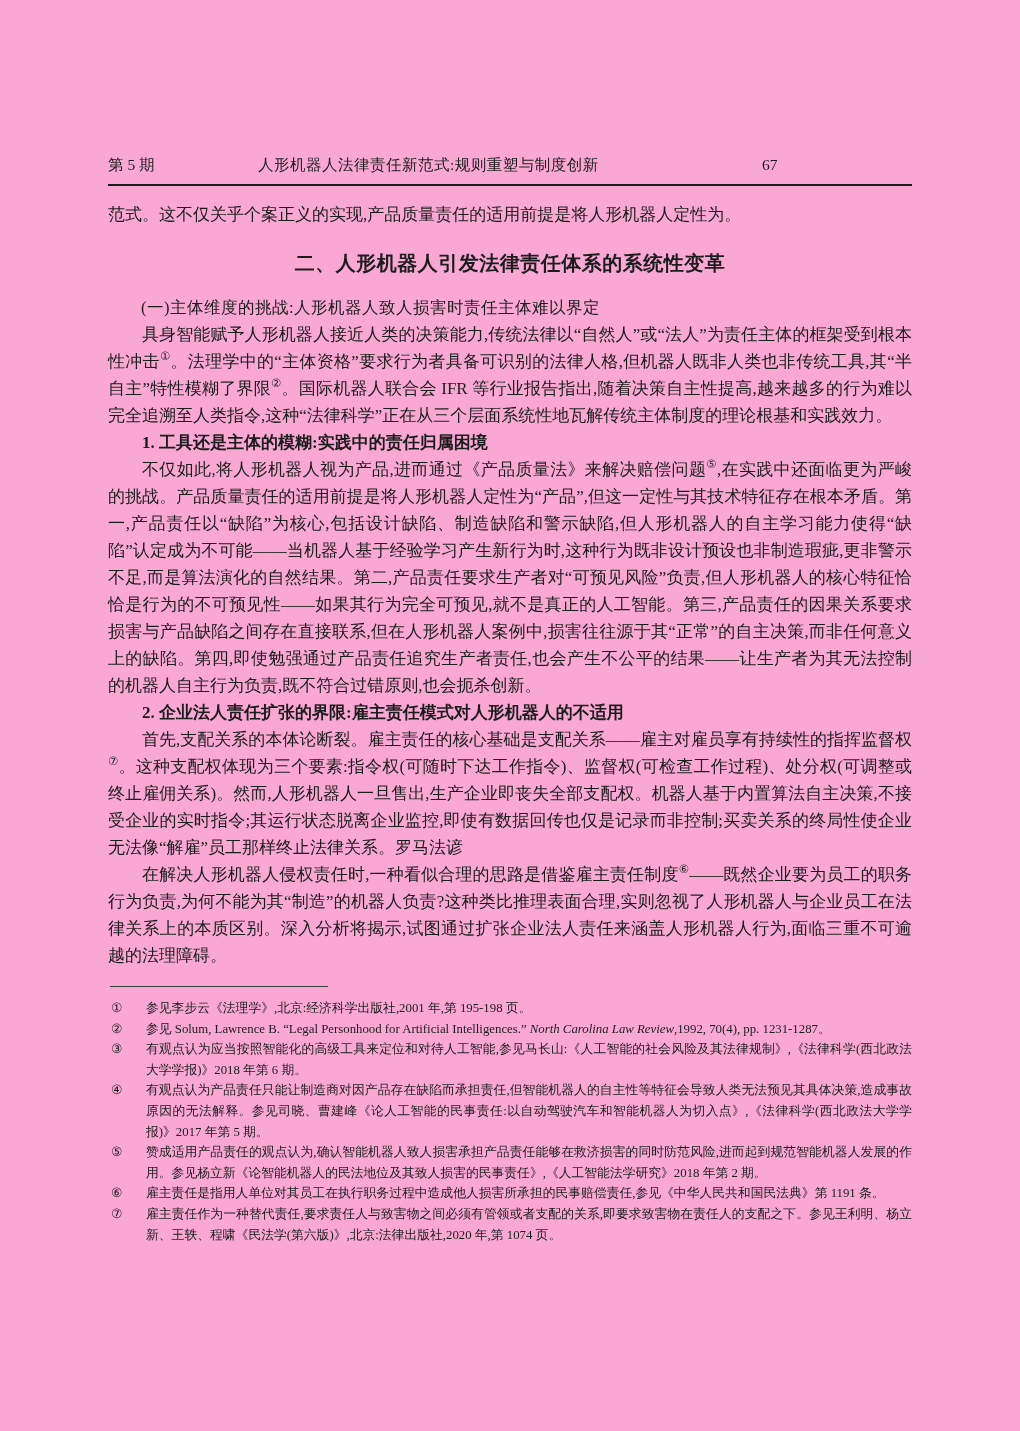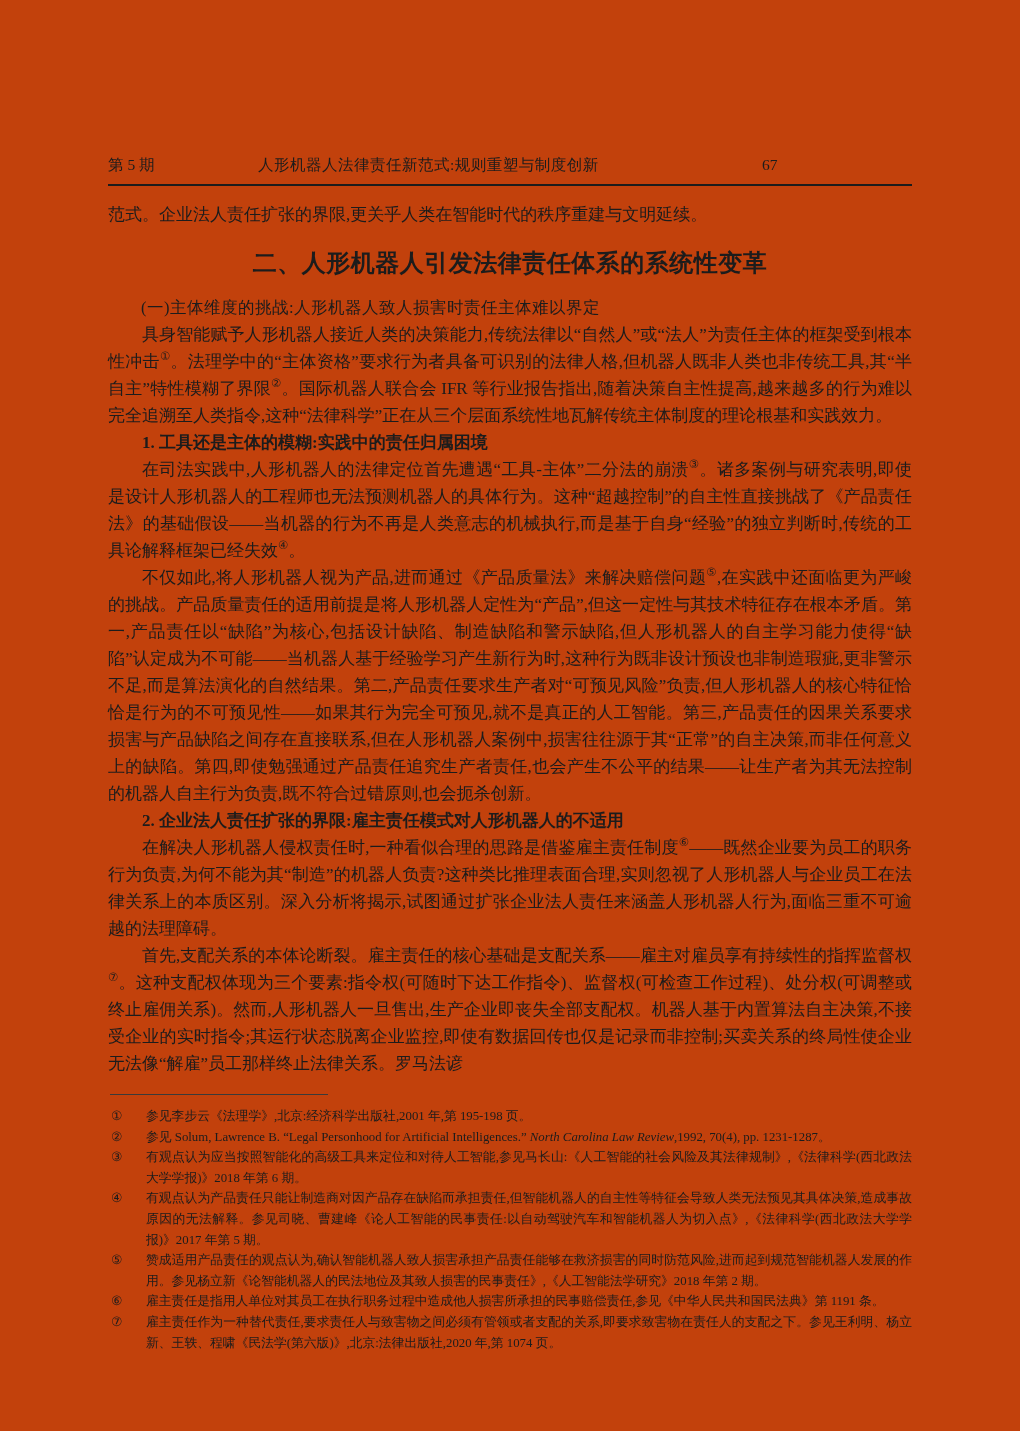--- a/index.html
+++ b/index.html
@@ -1,21 +1,21 @@
 <!DOCTYPE html>
 <html><head>
 <meta charset="utf-8">
 <style>
   html, body { margin: 0; padding: 0; background: #e8e8e8; }
   .page {
     position: relative;
     width: 1020px;
     height: 1431px;
     margin: 0 auto;
-    background: #c2410c;
+    background: #f9a8d4;
     color: #1c1c1c;
     box-sizing: border-box;
     padding: 126px 108px 12px 108px;
     overflow: hidden;
     font-family: "Liberation Serif", "DejaVu Serif", serif;
   }
   .page-header {
     display: flex;
     align-items: baseline;
     font-size: 15.5px;
@@ -32,21 +32,21 @@
   .intro-par {
     margin: 15px 0 0 0;
     font-size: 17px;
     line-height: 27px;
     text-align: justify;
   }
   .section-heading {
     margin: 21px 0 17px 0;
     font-family: "Liberation Sans", "DejaVu Sans", sans-serif;
     font-weight: bold;
-    font-size: 24px;
+    font-size: 20px;
     line-height: 28px;
     text-align: center;
     letter-spacing: 0.5px;
   }
   .subsection-heading {
     margin: 4px 0 0 0;
     font-size: 16.5px;
     line-height: 27px;
     font-weight: normal;
     text-indent: 2em;
@@ -102,39 +102,38 @@
 
   <header class="page-header">
     <span class="issue">第 5 期</span>
     <span class="running-title">人形机器人法律责任新范式:规则重塑与制度创新</span>
     <span class="pageno">67</span>
   </header>
 
   <div class="header-rule"></div>
 
   <main>
-    <p class="intro-par"><span>范式。企业法人责任扩张的界限,更关乎人类在智能时代的秩序重建与文明延续。</span></p>
+    <p class="intro-par"><span>范式。这不仅关乎个案正义的实现,产品质量责任的适用前提是将人形机器人定性为。</span></p>
 
     <h1 class="section-heading">二、人形机器人引发法律责任体系的系统性变革</h1>
 
     <h2 class="subsection-heading">(一)主体维度的挑战:人形机器人致人损害时责任主体难以界定</h2>
 
     <p class="body-par"><span>具身智能赋予人形机器人接近人类的决策能力,传统法律以“自然人”或“法人”为责任主体的框架受到根本性冲击</span><sup>①</sup><span>。法理学中的“主体资格”要求行为者具备可识别的法律人格,但机器人既非人类也非传统工具,其“半自主”特性模糊了界限</span><sup>②</sup><span>。国际机器人联合会 IFR 等行业报告指出,随着决策自主性提高,越来越多的行为难以完全追溯至人类指令,这种“法律科学”正在从三个层面系统性地瓦解传统主体制度的理论根基和实践效力。</span></p>
 
     <h3 class="item-heading">1. 工具还是主体的模糊:实践中的责任归属困境</h3>
 
-    <p class="body-par"><span>在司法实践中,人形机器人的法律定位首先遭遇“工具-主体”二分法的崩溃</span><sup>③</sup><span>。诸多案例与研究表明,即使是设计人形机器人的工程师也无法预测机器人的具体行为。这种“超越控制”的自主性直接挑战了《产品责任法》的基础假设——当机器的行为不再是人类意志的机械执行,而是基于自身“经验”的独立判断时,传统的工具论解释框架已经失效</span><sup>④</sup><span>。</span></p>
 
     <p class="body-par"><span>不仅如此,将人形机器人视为产品,进而通过《产品质量法》来解决赔偿问题</span><sup>⑤</sup><span>,在实践中还面临更为严峻的挑战。产品质量责任的适用前提是将人形机器人定性为“产品”,但这一定性与其技术特征存在根本矛盾。第一,产品责任以“缺陷”为核心,包括设计缺陷、制造缺陷和警示缺陷,但人形机器人的自主学习能力使得“缺陷”认定成为不可能——当机器人基于经验学习产生新行为时,这种行为既非设计预设也非制造瑕疵,更非警示不足,而是算法演化的自然结果。第二,产品责任要求生产者对“可预见风险”负责,但人形机器人的核心特征恰恰是行为的不可预见性——如果其行为完全可预见,就不是真正的人工智能。第三,产品责任的因果关系要求损害与产品缺陷之间存在直接联系,但在人形机器人案例中,损害往往源于其“正常”的自主决策,而非任何意义上的缺陷。第四,即使勉强通过产品责任追究生产者责任,也会产生不公平的结果——让生产者为其无法控制的机器人自主行为负责,既不符合过错原则,也会扼杀创新。</span></p>
 
     <h3 class="item-heading">2. 企业法人责任扩张的界限:雇主责任模式对人形机器人的不适用</h3>
 
+    <p class="body-par"><span>首先,支配关系的本体论断裂。雇主责任的核心基础是支配关系——雇主对雇员享有持续性的指挥监督权</span><sup>⑦</sup><span>。这种支配权体现为三个要素:指令权(可随时下达工作指令)、监督权(可检查工作过程)、处分权(可调整或终止雇佣关系)。然而,人形机器人一旦售出,生产企业即丧失全部支配权。机器人基于内置算法自主决策,不接受企业的实时指令;其运行状态脱离企业监控,即使有数据回传也仅是记录而非控制;买卖关系的终局性使企业无法像“解雇”员工那样终止法律关系。罗马法谚</span></p>
+
     <p class="body-par"><span>在解决人形机器人侵权责任时,一种看似合理的思路是借鉴雇主责任制度</span><sup>⑥</sup><span>——既然企业要为员工的职务行为负责,为何不能为其“制造”的机器人负责?这种类比推理表面合理,实则忽视了人形机器人与企业员工在法律关系上的本质区别。深入分析将揭示,试图通过扩张企业法人责任来涵盖人形机器人行为,面临三重不可逾越的法理障碍。</span></p>
-
-    <p class="body-par"><span>首先,支配关系的本体论断裂。雇主责任的核心基础是支配关系——雇主对雇员享有持续性的指挥监督权</span><sup>⑦</sup><span>。这种支配权体现为三个要素:指令权(可随时下达工作指令)、监督权(可检查工作过程)、处分权(可调整或终止雇佣关系)。然而,人形机器人一旦售出,生产企业即丧失全部支配权。机器人基于内置算法自主决策,不接受企业的实时指令;其运行状态脱离企业监控,即使有数据回传也仅是记录而非控制;买卖关系的终局性使企业无法像“解雇”员工那样终止法律关系。罗马法谚</span></p>
   </main>
 
   <footer class="footnotes-block">
     <div class="footnote-rule"></div>
     <ol class="footnotes">
       <li class="footnote-item">
         <span class="fn-marker">①</span>
         <span class="fn-text"><span>参见李步云《法理学》,北京:经济科学出版社,2001 年,第 195-198 页。</span></span>
       </li>
       <li class="footnote-item">

